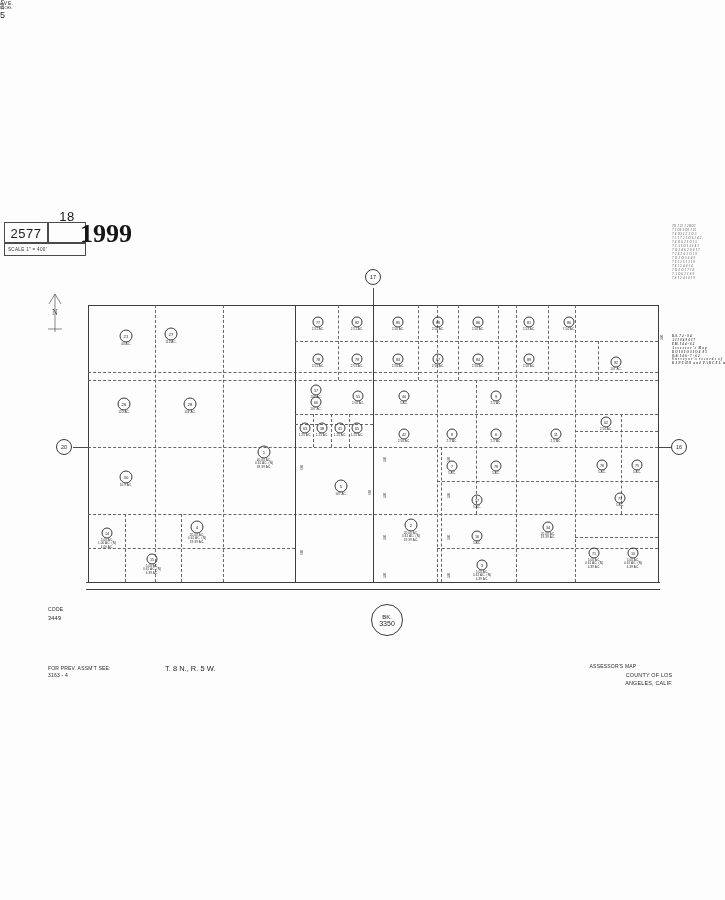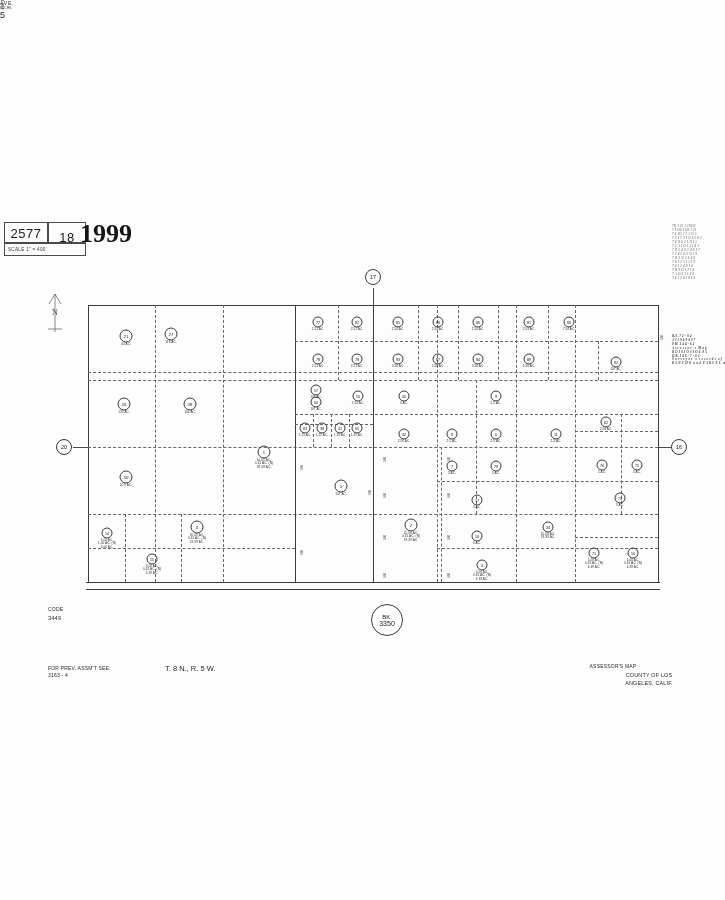--- a/index.html
+++ b/index.html
@@ -54,21 +54,21 @@
 </style>
 </head>
 <body>
 
 <div id="sheet">
 
   <div class="hdrbox" style="left:4px;top:222px;width:44px;height:21px;"></div>
   <div class="hnum ctr" style="left:26px;top:233px;">2577</div>
 
   <div class="hdrbox" style="left:48px;top:222px;width:38px;height:21px;"></div>
-  <div class="hnum ctr" style="left:67px;top:237px;">18</div>
+  <div class="hnum ctr" style="left:67px;top:216px;">18</div>
 
   <div class="hdrbox" style="left:4px;top:243px;width:82px;height:13px;"></div>
   <div class="scaletxt" style="left:8px;top:247px;">SCALE 1" = 400'</div>
 
   <div class="bignum" style="left:80px;top:219px;">1999</div>
 
   <div class="scrawl" style="left:672px;top:224px;font-size:3.3px;">7O I 22 I 2OO2
 7 I O6 I O9 I 23
 7 4 O3 I 2 2 O 3
 7 3 I 7 2 I O 6 I 4 2

